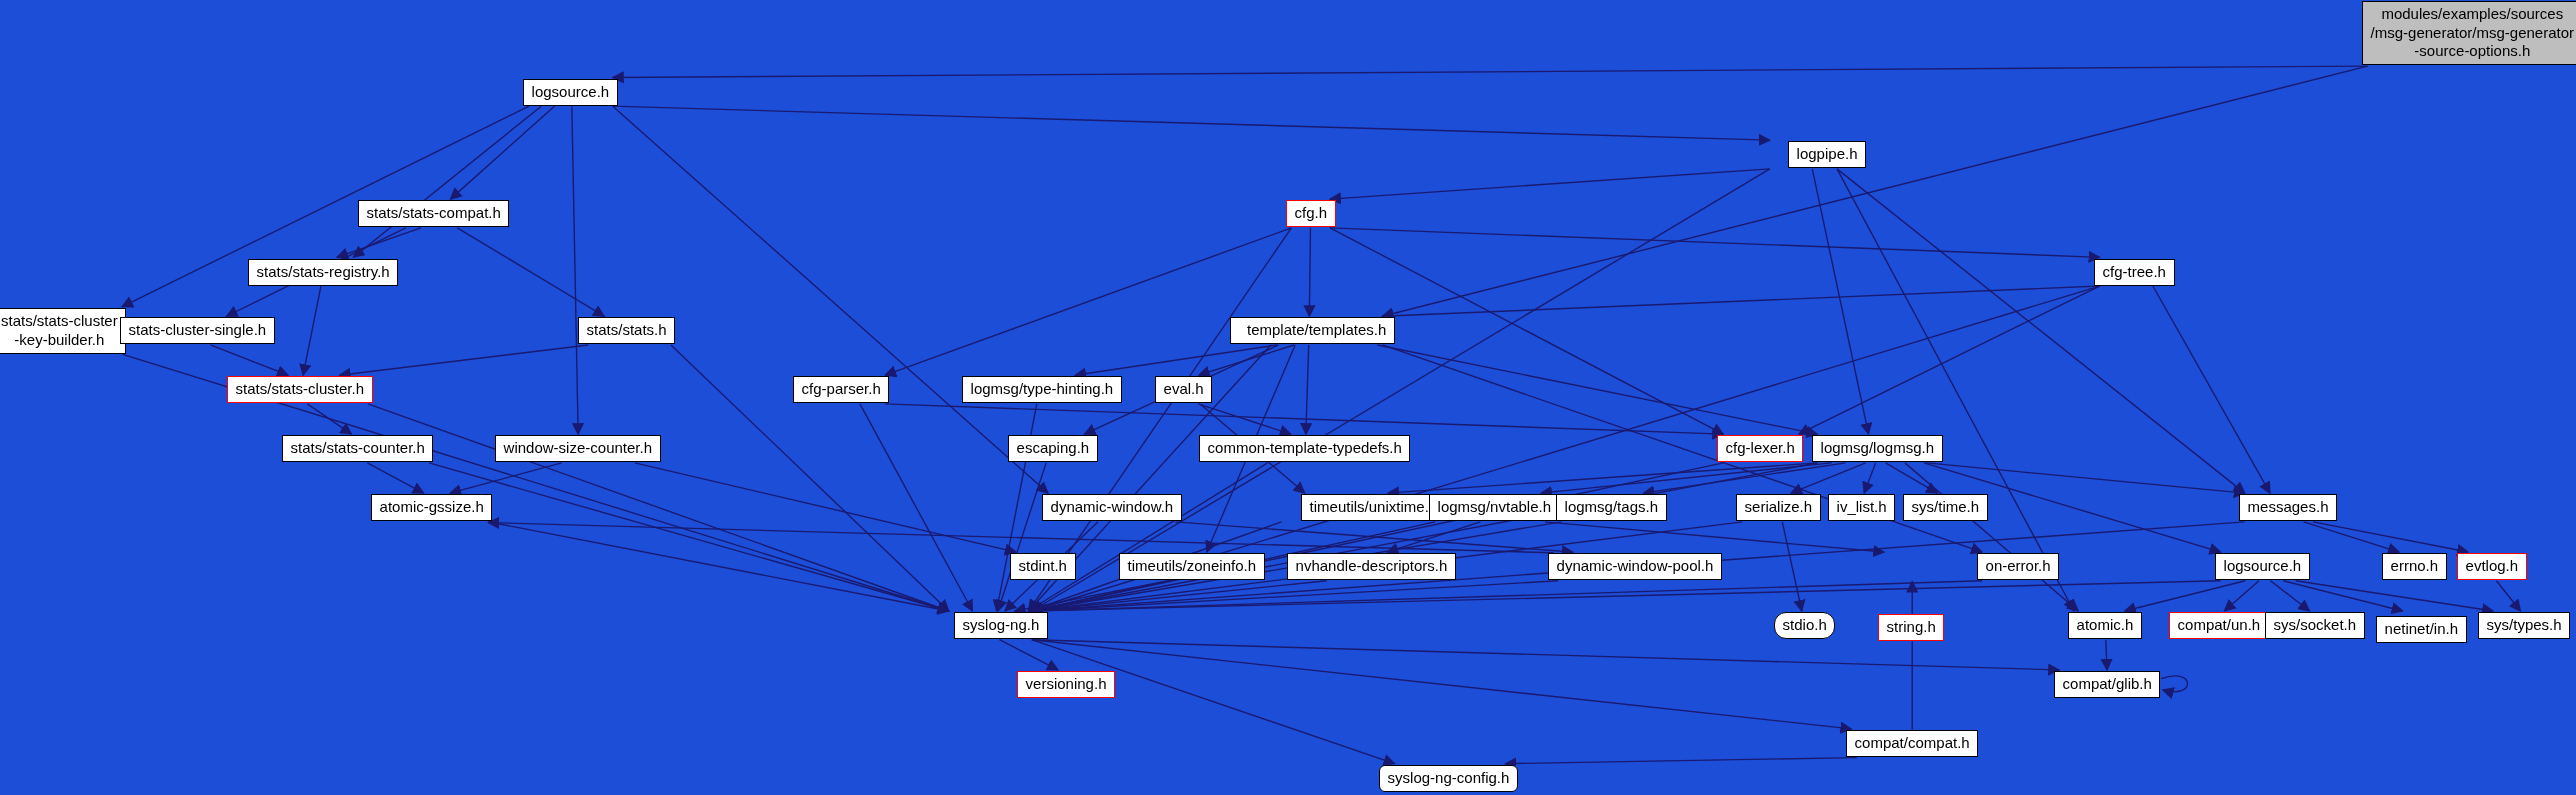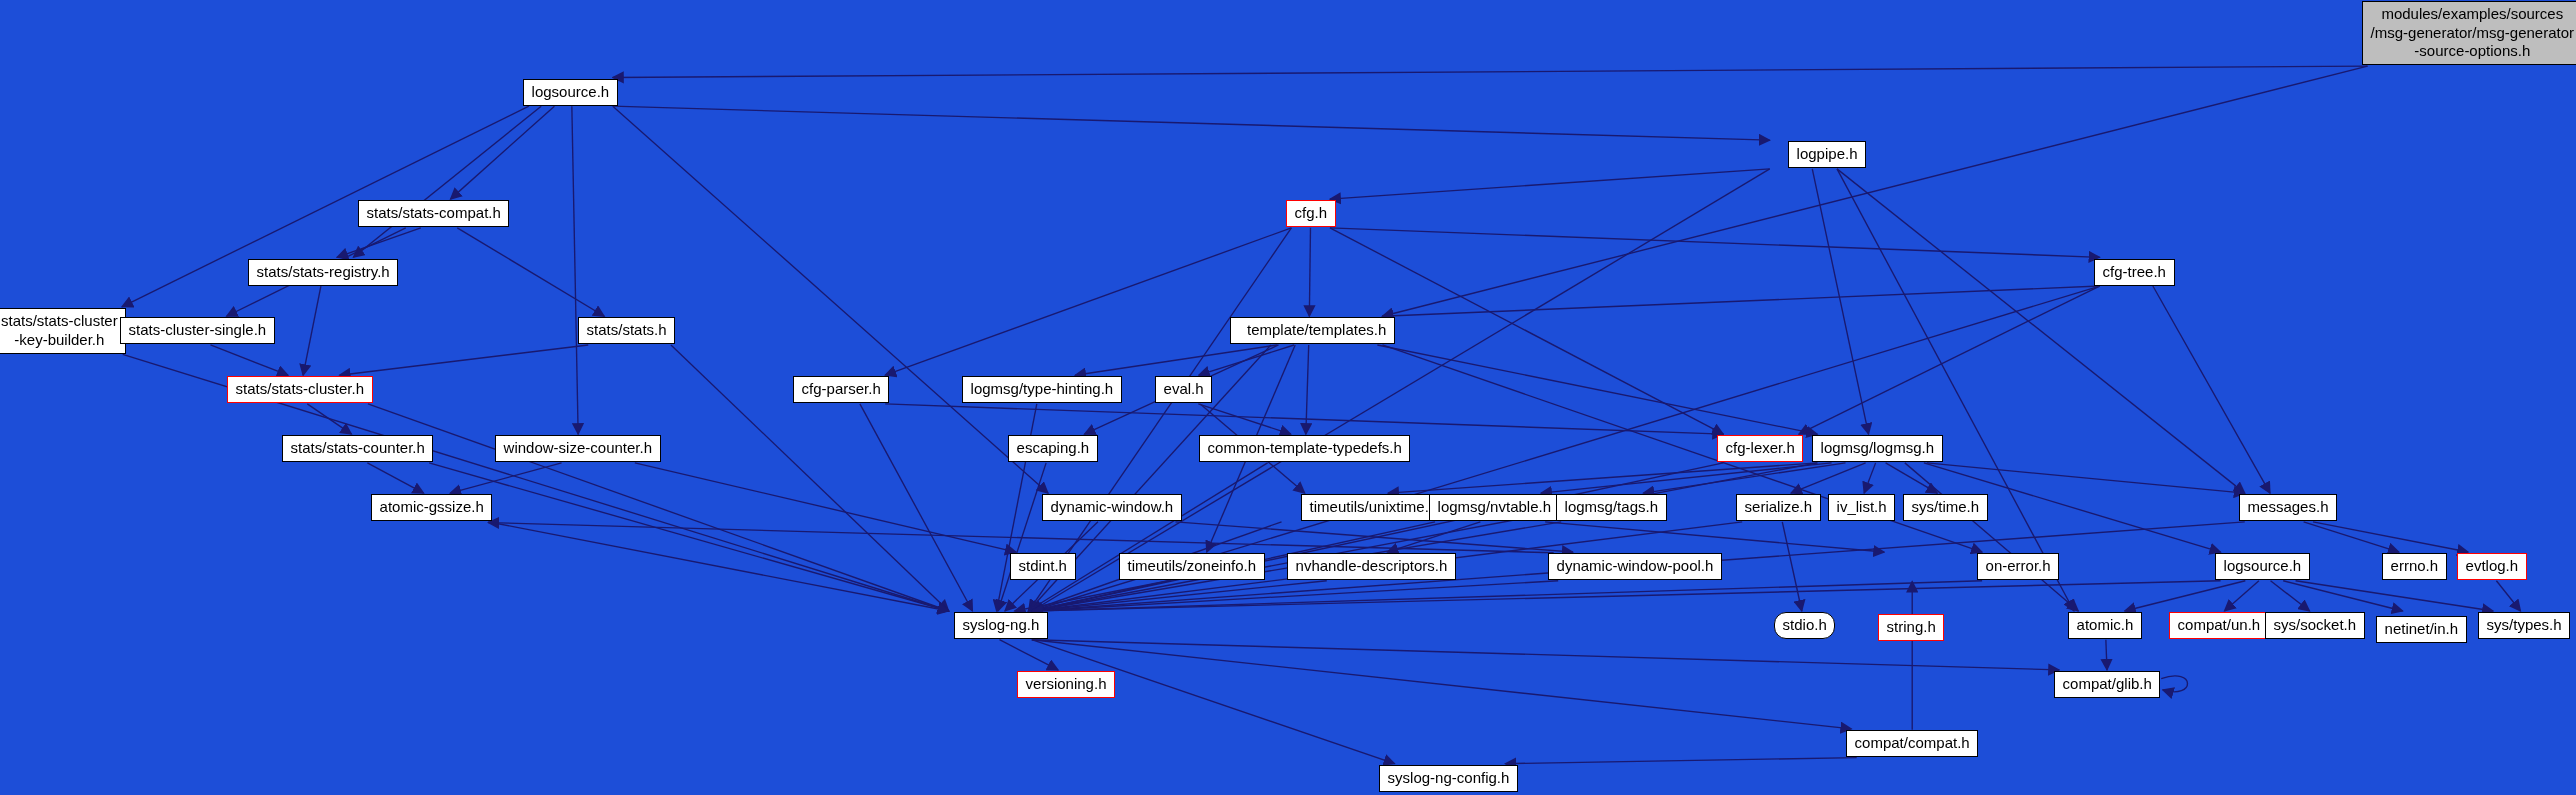--- a/index.html
+++ b/index.html
@@ -181,15 +181,15 @@
     <div class="node" style="left: 954px; top: 612px;">syslog-ng.h</div>
     <div class="node" style="left: 1774px; top: 612px; border-radius: 12px;">stdio.h</div>
     <div class="node" style="left: 2068px; top: 612px;">atomic.h</div>
     <div class="node red" style="left: 2169px; top: 612px;">compat/un.h</div>
     <div class="node" style="left: 2265px; top: 612px;">sys/socket.h</div>
     <div class="node" style="left: 2376px; top: 616px;">netinet/in.h</div>
     <div class="node" style="left: 2478px; top: 612px;">sys/types.h</div>
     <div class="node red" style="left: 1017px; top: 671px;">versioning.h</div>
     <div class="node" style="left: 2054px; top: 671px;">compat/glib.h</div>
     <div class="node" style="left: 1846px; top: 730px;">compat/compat.h</div>
-    <div class="node" style="left: 1379px; top: 765px;">syslog-ng-config.h</div>
+    <div class="node" style="left: 1379px; top: 765px; border-radius: 6px;">syslog-ng-config.h</div>
   </div>
 
 
 </body></html>

